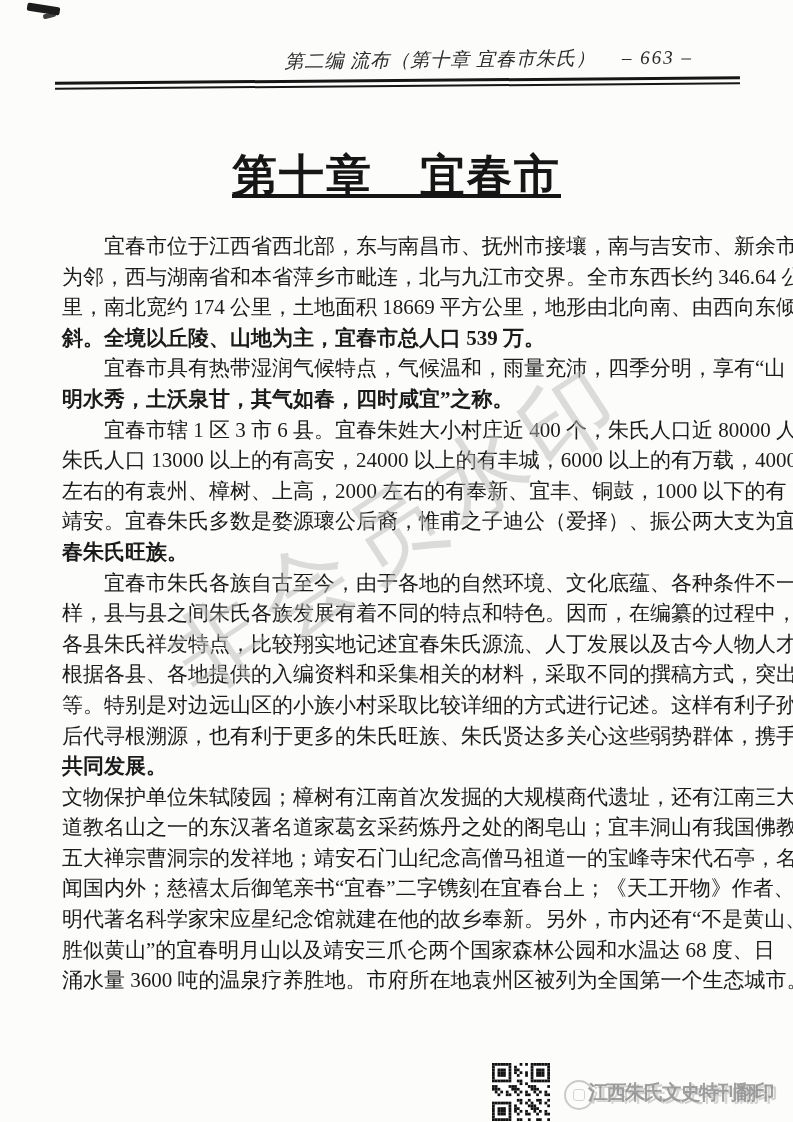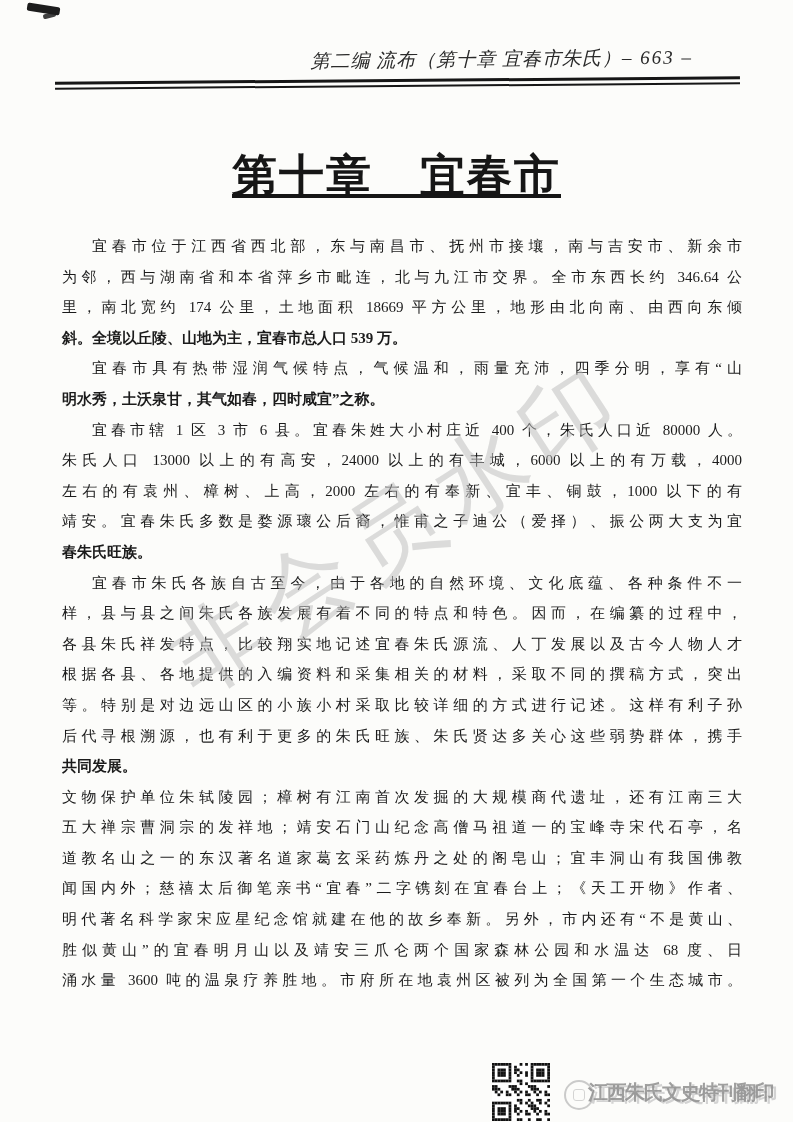--- a/index.html
+++ b/index.html
@@ -16,38 +16,38 @@
   .artifact{position:absolute;background:#1d1d1d;border-radius:2px;}
   .artifact.a1{left:27px;top:5px;width:33px;height:8px;transform:rotate(9deg);}
   .artifact.a2{left:43px;top:13px;width:13px;height:5px;transform:rotate(-14deg);opacity:.85;}
 
   
   .header-row{
     position:absolute;top:48px;left:0;right:100px;
     text-align:right;font-style:italic;font-size:19px;color:#2a2a2a;
     letter-spacing:1px;transform:rotate(-0.6deg);
   }
-  .header-row .pageno{letter-spacing:2px;}
+  .header-row .pageno{margin-left:26px;letter-spacing:2px;}
 
   .rule{position:absolute;left:55px;top:79px;width:685px;transform:rotate(-0.45deg);}
   .rule .r1{height:3px;background:#161616;}
   .rule .r2{height:2px;background:#161616;margin-top:3px;}
 
   
   .title{
     position:absolute;left:0;right:0;top:146px;
     text-align:center;font-size:45px;font-weight:bold;color:#161616;
     letter-spacing:2px;
     text-decoration:underline;
   }
 
   
   .body-text{
     position:absolute;left:62px;top:231px;width:680px;
-    font-size:15px;color:#1b1b1b;
+    font-size:21px;color:#1b1b1b;
   }
   .pline{
     height:30.6px;line-height:30.6px;white-space:nowrap;
     text-align:justify;text-align-last:justify;
     overflow:visible;
   }
   .pline.pfirst{text-indent:2em;}
   .pline.plast{text-align-last:left;font-weight:bold;}
 
   
@@ -111,22 +111,22 @@
       <div class="pline">靖安。宜春朱氏多数是婺源瓌公后裔，惟甫之子迪公（爱择）、振公两大支为宜</div>
       <div class="pline plast">春朱氏旺族。</div>
       <div class="pline pfirst">宜春市朱氏各族自古至今，由于各地的自然环境、文化底蕴、各种条件不一</div>
       <div class="pline">样，县与县之间朱氏各族发展有着不同的特点和特色。因而，在编纂的过程中，</div>
       <div class="pline">各县朱氏祥发特点，比较翔实地记述宜春朱氏源流、人丁发展以及古今人物人才</div>
       <div class="pline">根据各县、各地提供的入编资料和采集相关的材料，采取不同的撰稿方式，突出</div>
       <div class="pline">等。特别是对边远山区的小族小村采取比较详细的方式进行记述。这样有利子孙</div>
       <div class="pline">后代寻根溯源，也有利于更多的朱氏旺族、朱氏贤达多关心这些弱势群体，携手</div>
       <div class="pline plast">共同发展。</div>
       <div class="pline">文物保护单位朱轼陵园；樟树有江南首次发掘的大规模商代遗址，还有江南三大</div>
+      <div class="pline">道教名山之一的东汉著名道家葛玄采药炼丹之处的阁皂山；宜丰洞山有我国佛教</div>
       <div class="pline">五大禅宗曹洞宗的发祥地；靖安石门山纪念高僧马祖道一的宝峰寺宋代石亭，名</div>
-      <div class="pline">道教名山之一的东汉著名道家葛玄采药炼丹之处的阁皂山；宜丰洞山有我国佛教</div>
       <div class="pline">闻国内外；慈禧太后御笔亲书“宜春”二字镌刻在宜春台上；《天工开物》作者、</div>
       <div class="pline">明代著名科学家宋应星纪念馆就建在他的故乡奉新。另外，市内还有“不是黄山、</div>
       <div class="pline">胜似黄山”的宜春明月山以及靖安三爪仑两个国家森林公园和水温达 68 度、日</div>
       <div class="pline">涌水量 3600 吨的温泉疗养胜地。市府所在地袁州区被列为全国第一个生态城市。</div>
     </div>
 
   <div class="wm-diagonal">非会员水印</div>
 
   <svg class="qr" id="qr" viewBox="0 0 21 21" xmlns="http://www.w3.org/2000/svg">
       <rect x="0" y="0" width="21" height="21" fill="#ffffff"></rect>

